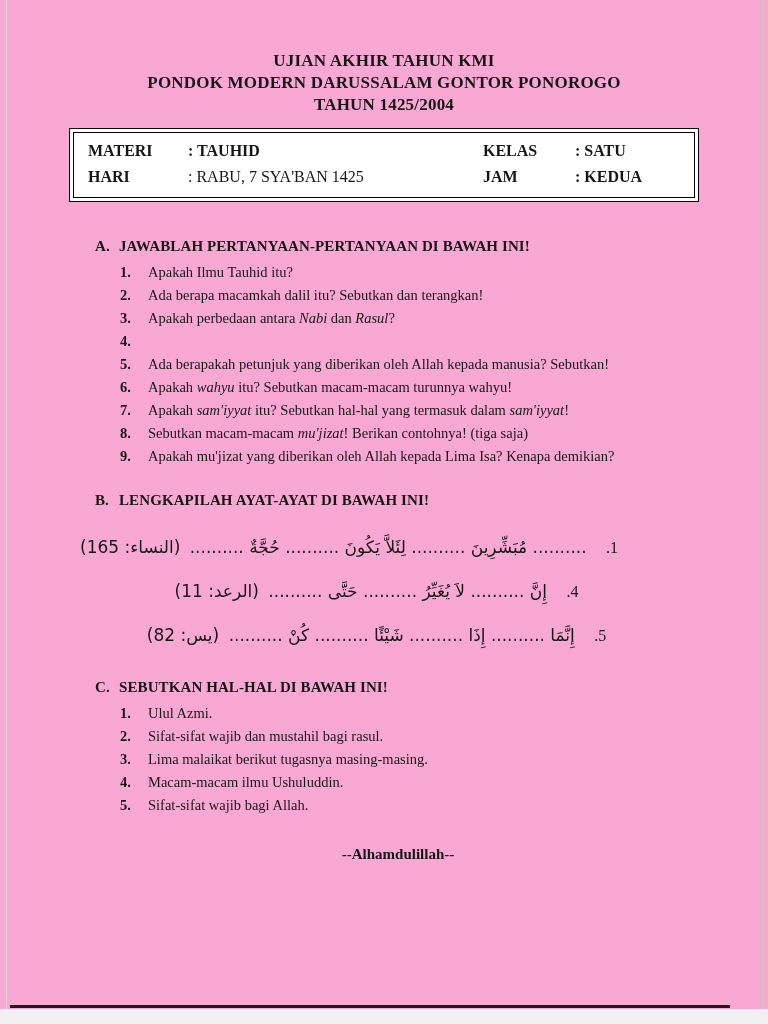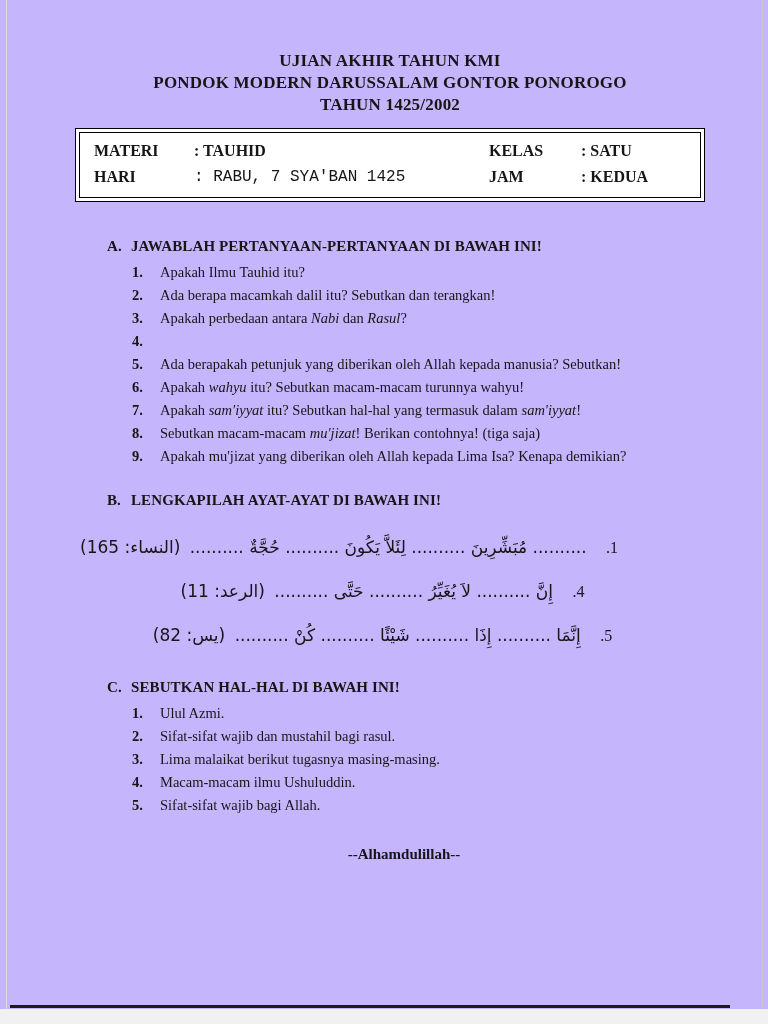--- a/index.html
+++ b/index.html
@@ -1,34 +1,34 @@
 <!DOCTYPE html>
 <html><head>
 <meta charset="utf-8">
 <style>
   * { margin:0; padding:0; box-sizing:border-box; }
   html, body { background:#ffffff; }
   .page {
-    width:768px; height:1024px; position:relative; background:#c4b5fd;
-    font-family:"Liberation Serif", serif; color:#161616; overflow:hidden;padding-left:12px;
+    width:768px; height:1024px; position:relative; background:#f9a8d4;
+    font-family:"Liberation Serif", serif; color:#161616; overflow:hidden;
   }
   
   .scan-edge-left  { position:absolute; left:6px; top:0; bottom:14px; width:1px; background:#dcdcdc; }
   .scan-edge-right { position:absolute; right:5px; top:0; bottom:14px; width:1px; background:#c9c9c9; }
   .scan-line-bottom{ position:absolute; left:10px; right:38px; top:1005px; height:3px; background:#1b1b1b; }
   .scan-smudge     { position:absolute; left:0; right:0; top:1009px; bottom:0; background:#f1f1f1; }
 
   .header { text-align:center; padding-top:50px; font-weight:bold; font-size:17px; line-height:1.3; letter-spacing:0.2px; }
 
   .info-box-outer { width:630px; margin:12px auto 0; border:1.5px solid #000; padding:3px; background:#fff; }
   .info-box-inner { border:1px solid #000; padding:5px 0 7px; }
   .info-row { display:grid; grid-template-columns:100px 295px 92px auto; padding:2px 0 2px 14px; font-size:16px; line-height:22px; }
   .info-label { font-weight:bold; }
   .info-value { font-weight:bold; }
-  .info-value.normal { font-weight:normal;font-family:Liberation Mono, monospace; }
+  .info-value.normal { font-weight:normal; }
 
   .section { margin-left:95px; margin-right:70px; }
   .section-a { margin-top:36px; }
   .section-b { margin-top:28px; }
   .section-c { margin-top:22px; }
   .section-title { font-weight:bold; font-size:15px; display:flex; letter-spacing:0.1px; }
   .section-letter { width:24px; flex:none; }
 
   .qa-list { margin-top:10px; margin-left:25px; }
   .qa-item { display:flex; font-size:14.5px; line-height:14.5px; margin-bottom:8.5px; }
@@ -48,21 +48,21 @@
   .footer { text-align:center; margin-top:34px; font-weight:bold; font-size:15px;margin-left:28px; }
 </style>
 </head>
 <body>
 
 <div class="page">
 
   <div class="header">
     <div>UJIAN AKHIR TAHUN KMI</div>
     <div>PONDOK MODERN DARUSSALAM GONTOR PONOROGO</div>
-    <div>TAHUN 1425/2002</div>
+    <div>TAHUN 1425/2004</div>
   </div>
 
   <div class="info-box-outer">
     <div class="info-box-inner">
       <div class="info-row">
         <span class="info-label">MATERI</span>
         <span class="info-value">: TAUHID</span>
         <span class="info-label">KELAS</span>
         <span class="info-value">: SATU</span>
       </div>

